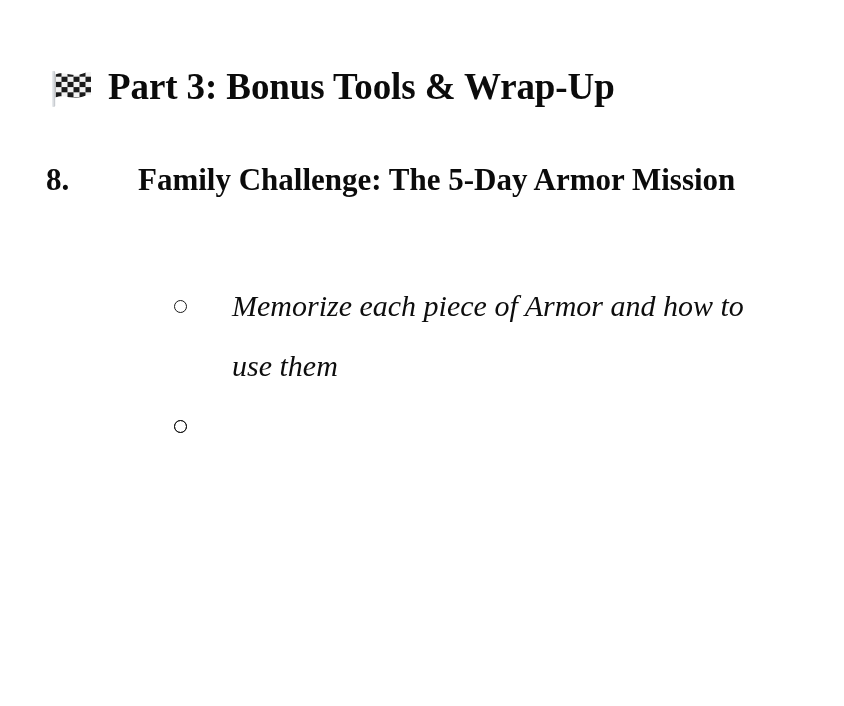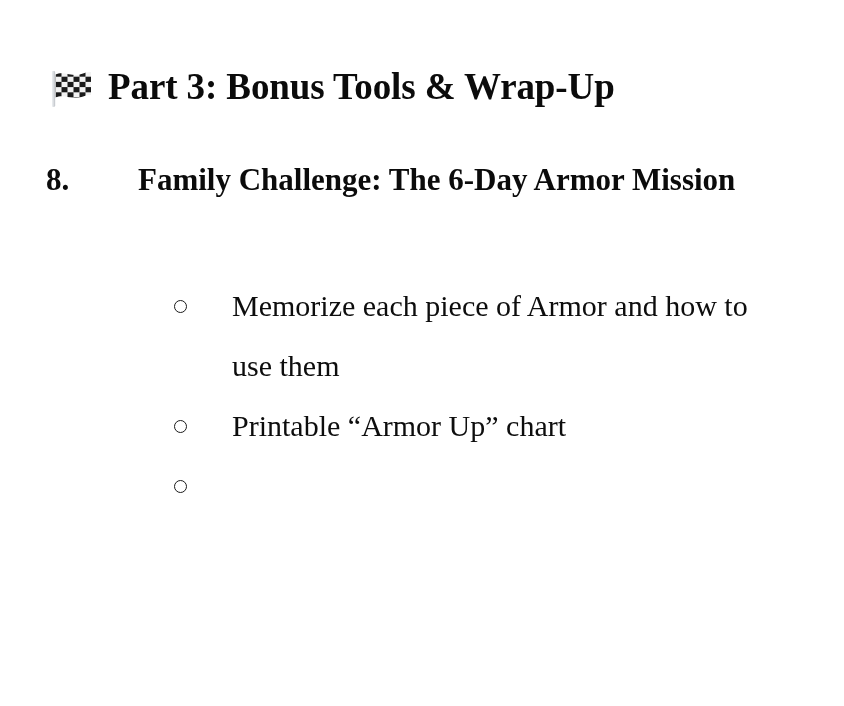--- a/index.html
+++ b/index.html
@@ -73,20 +73,21 @@
     display: inline-block;
     min-width: 92px;
   }
 
   
   .bullet-list {
     position: absolute;
     left: 0;
     top: 276px;
     width: 844px;
+    font-style: italic;
   }
   .bullet-item {
     position: relative;
     padding-left: 232px;
     padding-right: 60px;
     font-size: 30px;
     line-height: 60px;
     font-weight: normal;
     color: #0d0d0d;
   }
@@ -163,37 +164,36 @@
             <rect x="39.5" y="34.5" width="6" height="5.2"></rect>
             <rect x="3.5" y="34.5" width="6" height="5.2"></rect>
           </g>
         </g>
       </svg>
     </span>
     <span class="part-title">Part 3: Bonus Tools &amp; Wrap-Up</span>
   </div>
 
   <div class="numbered-heading">
-    <span class="num-marker">8.</span><span>Family Challenge: The 6-Day Armor Mission</span>
+    <span class="num-marker">8.</span><span>Family Challenge: The 5-Day Armor Mission</span>
   </div>
 
   <div class="bullet-list">
 
     <div class="bullet-item">
       <span class="bullet-marker">
         <span class="ring"></span>
       </span>
       <span class="bullet-text">Memorize each piece of Armor and how to use them</span>
     </div>
 
     <div class="bullet-item">
       <span class="bullet-marker">
         <span class="ring"></span>
       </span>
-      <span class="bullet-text">Printable “Armor Up” chart</span>
     </div>
 
 
     <div class="bullet-item">
       <span class="bullet-marker">
         <span class="ring"></span>
       </span>
     </div>
 
   </div>

